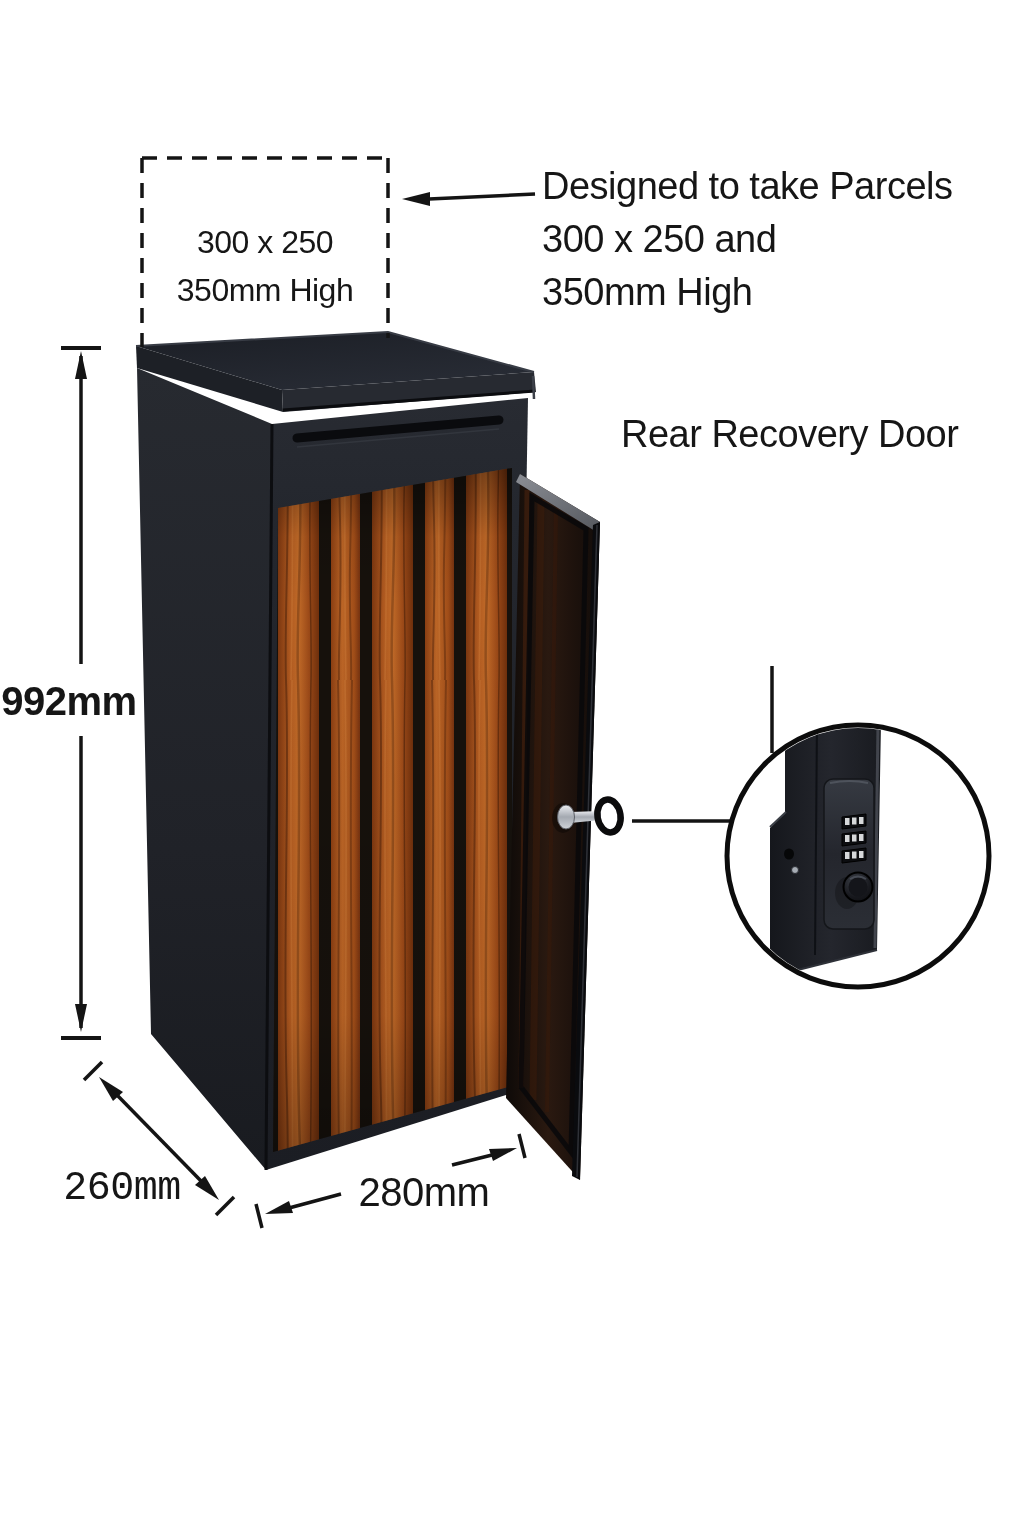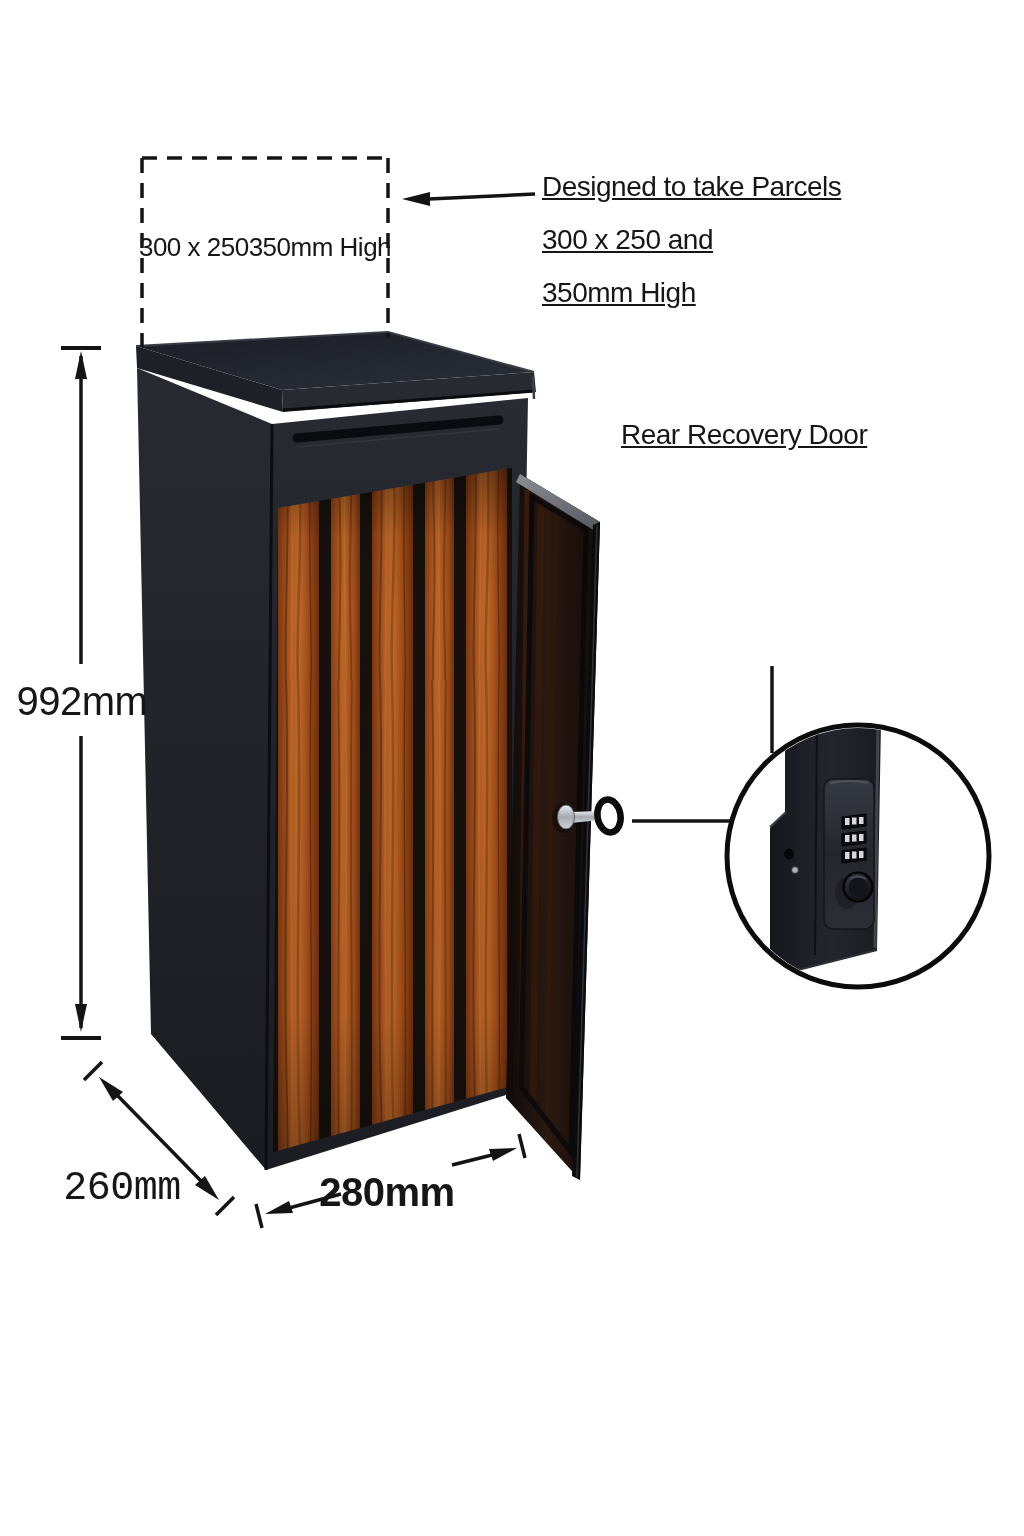--- a/index.html
+++ b/index.html
@@ -7,31 +7,31 @@
     position:relative;
     width:1024px;height:1536px;
     background:#ffffff;
     overflow:hidden;
     font-family:"Liberation Sans", sans-serif;
     color:#161616;
   }
   .canvas svg{position:absolute;left:0;top:0;}
   .label{position:absolute;color:#161616;letter-spacing:-0.5px;white-space:nowrap;}
   .lbl-capacity{
-    left:142px;top:153px;width:246px;height:188px;
-    display:flex;flex-direction:row;align-items:center;justify-content:center;
-    font-size:26px;line-height:48px;text-align:center;
+    left:142px;top:172px;width:246px;height:188px;
+    display:flex;flex-direction:column;align-items:center;justify-content:center;
+    font-size:32px;line-height:48px;text-align:center;
   }
-  .lbl-note{font-size:28px;line-height:53px;text-decoration:underline;}
+  .lbl-note{font-size:38px;line-height:53px;}
   .lbl-capnote{left:542px;top:160px;}
   .lbl-rearnote{left:621px;top:408px;}
   .lbl-dim{font-size:40px;transform:translate(-50%,-50%);}
-  .lbl-992{left:82px;top:701px;}
+  .lbl-992{left:69px;top:701px;font-weight:bold;}
   .lbl-260{left:122px;top:1188px;font-family:Liberation Mono, monospace;}
-  .lbl-280{left:387px;top:1192px;font-weight:bold;}
+  .lbl-280{left:424px;top:1192px;}
 </style>
 </head>
 <body>
 
 <div class="canvas">
 
 <svg width="1024" height="1536" viewBox="0 0 1024 1536">
   <defs>
     <linearGradient id="lidGrad" x1="0" y1="0" x2="0.7" y2="1">
       <stop offset="0" stop-color="#1b1e25"></stop>

